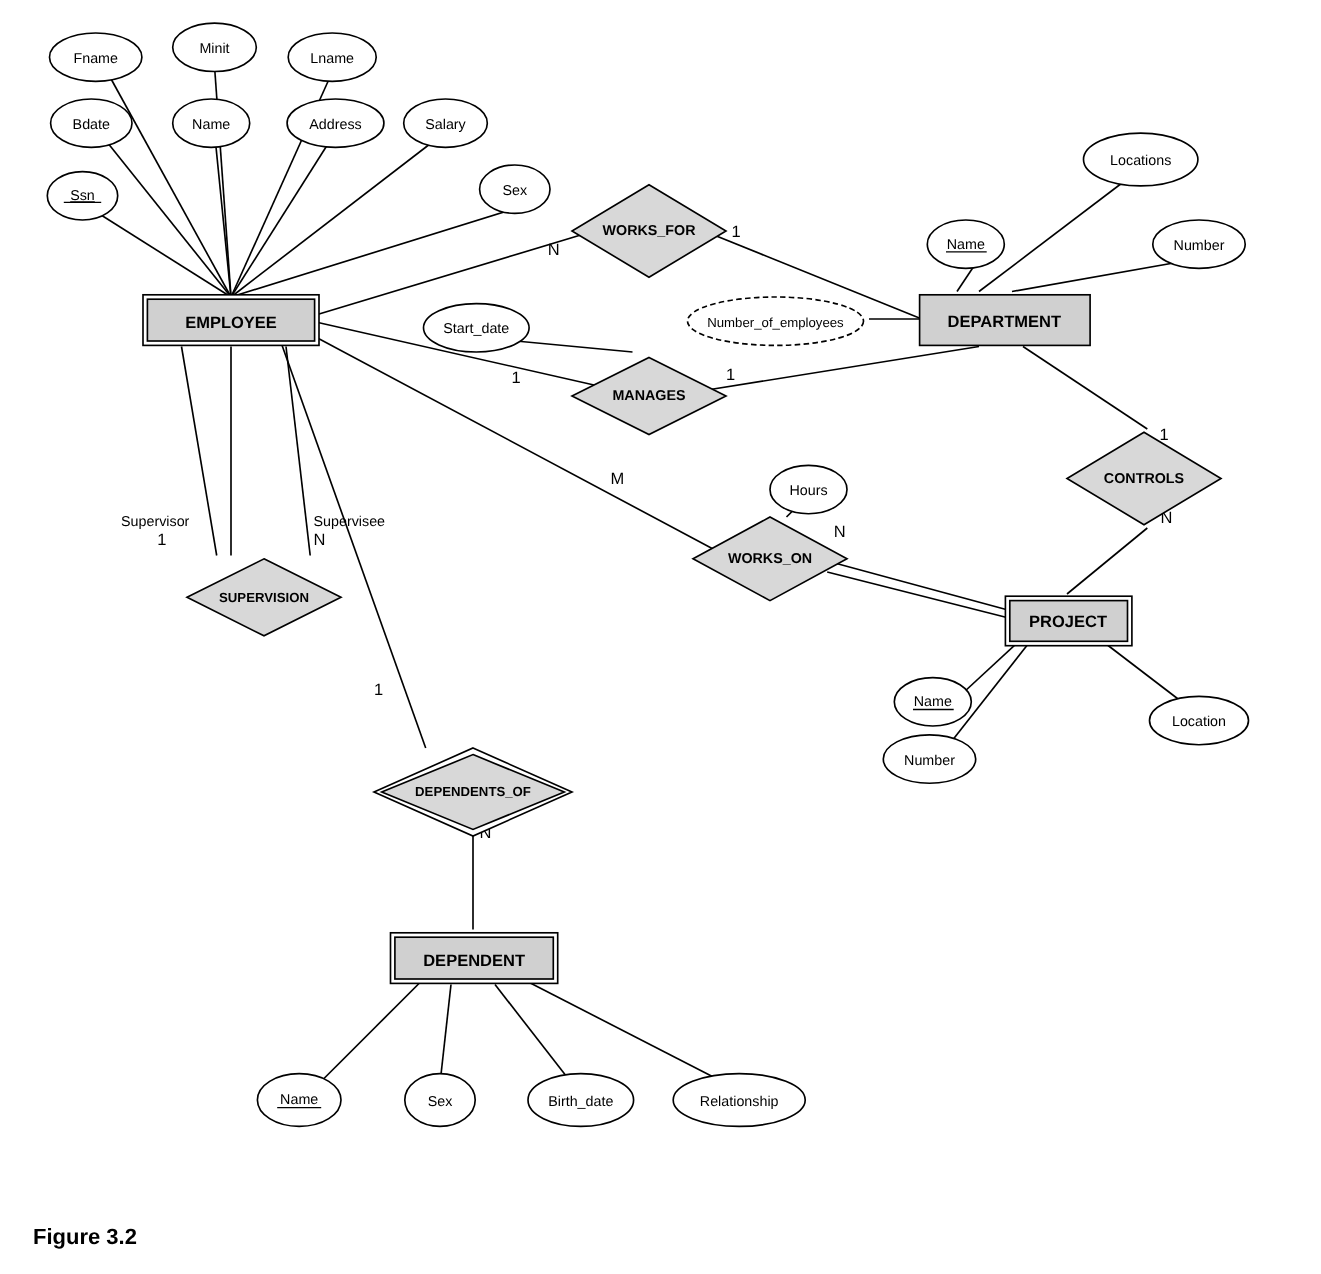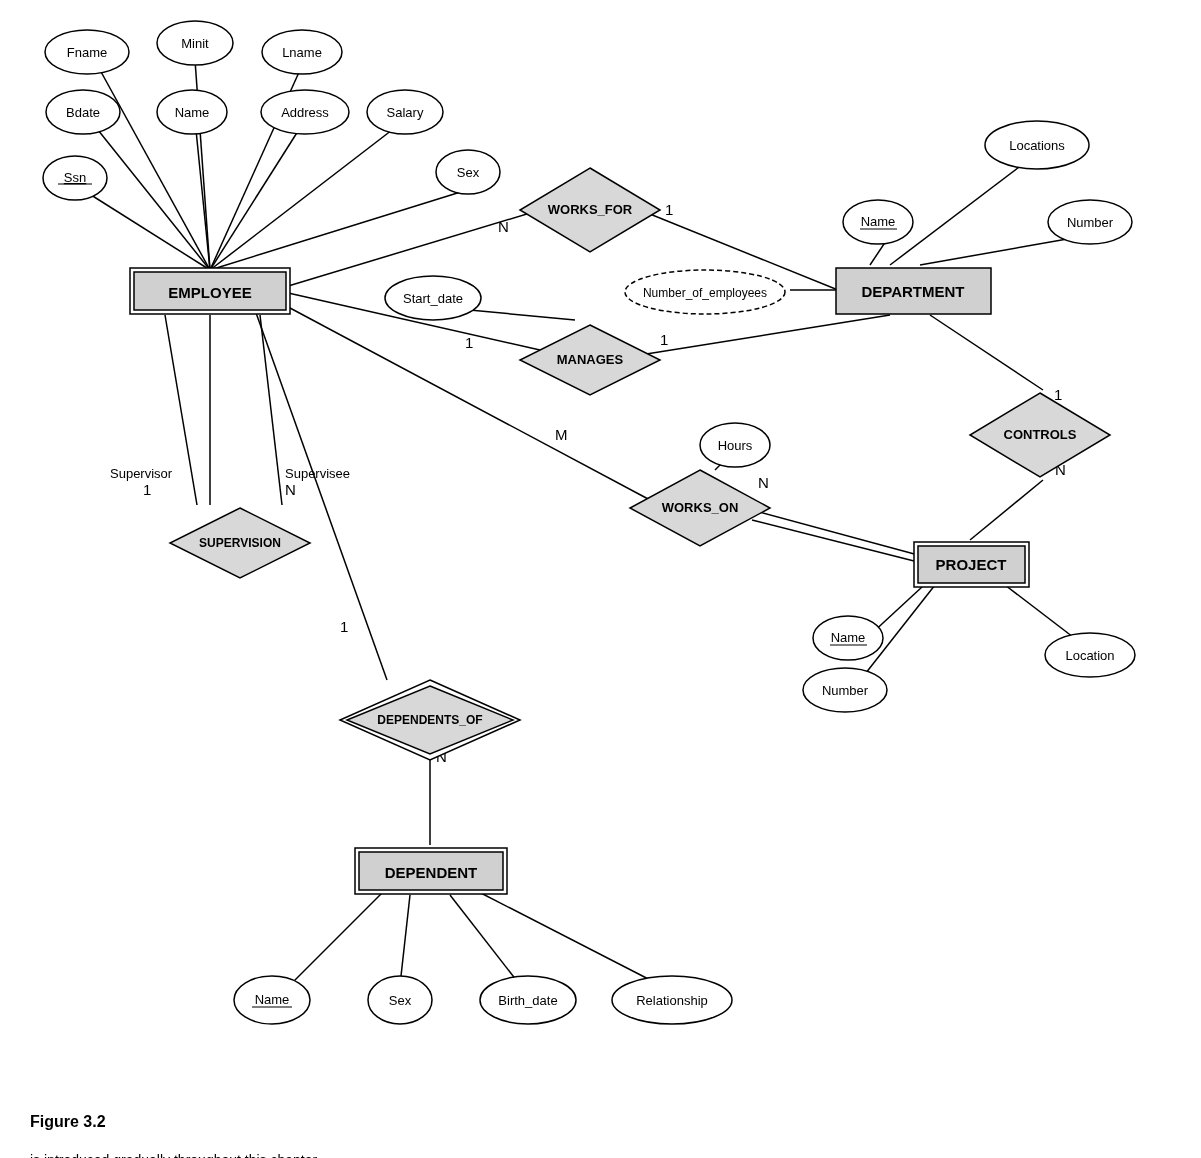--- a/index.html
+++ b/index.html
@@ -1,20 +1,20 @@
 <!DOCTYPE html>
 <html><head>
   <meta charset="utf-8">
   <style>
     * { margin: 0; padding: 0; box-sizing: border-box; }
     body { background: white; font-family: Arial, sans-serif; width: 1201px; height: 1158px; overflow: hidden; }
     #canvas-container { position: relative; width: 1201px; height: 1100px; }
     svg { position: absolute; top: 0; left: 0; width: 1201px; height: 1100px; }
     .caption { padding: 10px 30px; font-size: 14px; line-height: 1.5; }
-    .caption-title { font-weight: bold; font-size: 16px; margin-bottom: 16px; }
+    .caption-title { font-weight: bold; font-size: 20px; margin-bottom: 16px; }
   </style>
 </head>
 <body>
 
 <div id="canvas-container">
   <svg id="er-svg" xmlns="http://www.w3.org/2000/svg">
 
     <defs>
       <marker id="none" markerWidth="0" markerHeight="0" refX="0" refY="0"></marker>
     </defs>

